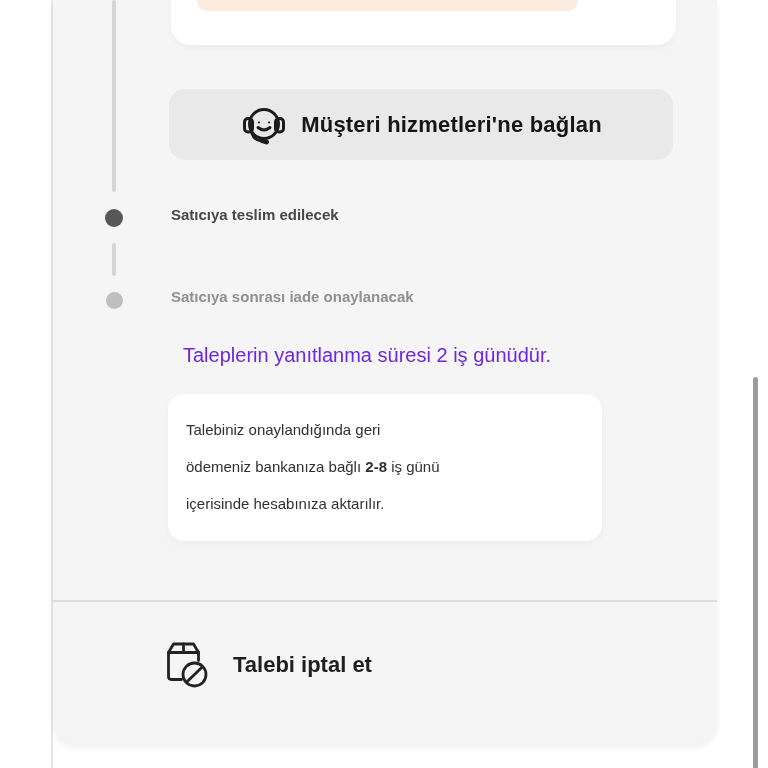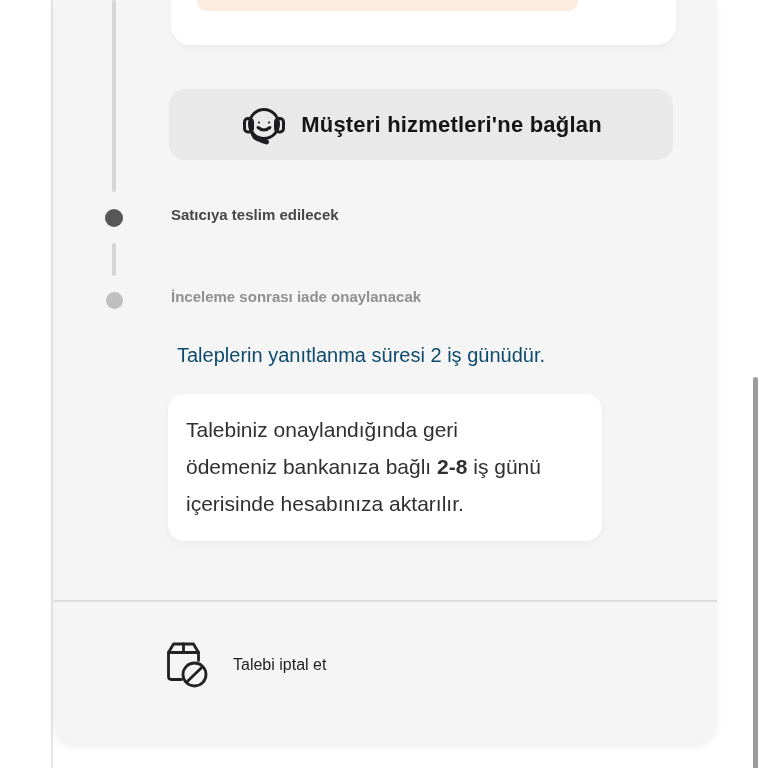--- a/index.html
+++ b/index.html
@@ -35,36 +35,36 @@
                  background:#e9e9e9; border:none; border-radius:16px; cursor:pointer;
                  display:flex; align-items:center; justify-content:center; gap:13px;
                  font-family:inherit; }
   .connect-btn .label { font-size:22px; font-weight:600; color:#161616; letter-spacing:0.2px; }
   .icon-headset { width:48px; height:48px; flex:0 0 auto; }
 
   
   .step-label { position:absolute; left:118px; font-size:15px; font-weight:700; white-space:nowrap; }
   .step-label.active  { top:206px; color:#474747; }
   .step-label.pending { top:288px; color:#909090; }
-  .step-note { position:absolute; left:124px; top:344px; font-size:20px; font-weight:400;
-               color:#0c4a6e; white-space:nowrap; }
+  .step-note { position:absolute; left:130px; top:344px; font-size:20px; font-weight:400;
+               color:#6d28d9; white-space:nowrap; }
 
   
   .info-card { position:absolute; left:115px; top:394px; width:434px;
                background:#ffffff; border-radius:16px; padding:17px 18px 19px 18px;
                box-shadow:0 3px 8px rgba(0,0,0,0.04);
-               font-size:21px; line-height:37px; color:#303030; }
+               font-size:15px; line-height:37px; color:#303030; }
   .info-card span { white-space:pre-line; }
   .info-card .hl { font-weight:700;margin-top:24px; }
 
   
   .divider { position:absolute; left:0; top:600px; width:664px; height:2px; background:#dddddd; }
   .cancel-row { position:absolute; left:110px; top:634px; width:420px; height:62px;
                 display:flex; align-items:center; gap:21px; cursor:pointer; background:transparent; }
-  .cancel-row .label { font-size:16px; font-weight:400; color:#1f1f1f; white-space:nowrap; }
+  .cancel-row .label { font-size:22px; font-weight:700; color:#1f1f1f; white-space:nowrap; }
   .icon-cancel { width:49px; height:54px; flex:0 0 auto; }
 
   
   .scrollbar-thumb { position:absolute; left:753px; top:377px; width:5px; height:391px;
                      background:#9c9c9c; border-radius:3px 3px 0 0; }
 </style>
 </head>
 <body>
 
 <div class="screen">
@@ -92,21 +92,21 @@
       </svg>
       <span class="label">Müşteri hizmetleri'ne bağlan</span>
     </button>
 
     <div class="tl-dot active"></div>
     <div class="step-label active">Satıcıya teslim edilecek</div>
 
     <div class="tl-line seg2"></div>
 
     <div class="tl-dot pending"></div>
-    <div class="step-label pending">İnceleme sonrası iade onaylanacak</div>
+    <div class="step-label pending">Satıcıya sonrası iade onaylanacak</div>
 
     <div class="step-note">Taleplerin yanıtlanma süresi 2 iş günüdür.</div>
 
     <div class="info-card"><span>Talebiniz onaylandığında geri
 ödemeniz bankanıza bağlı </span><span class="hl">2-8</span><span> iş günü
 içerisinde hesabınıza aktarılır.</span></div>
 
     <div class="divider"></div>
 
     <div class="cancel-row">

